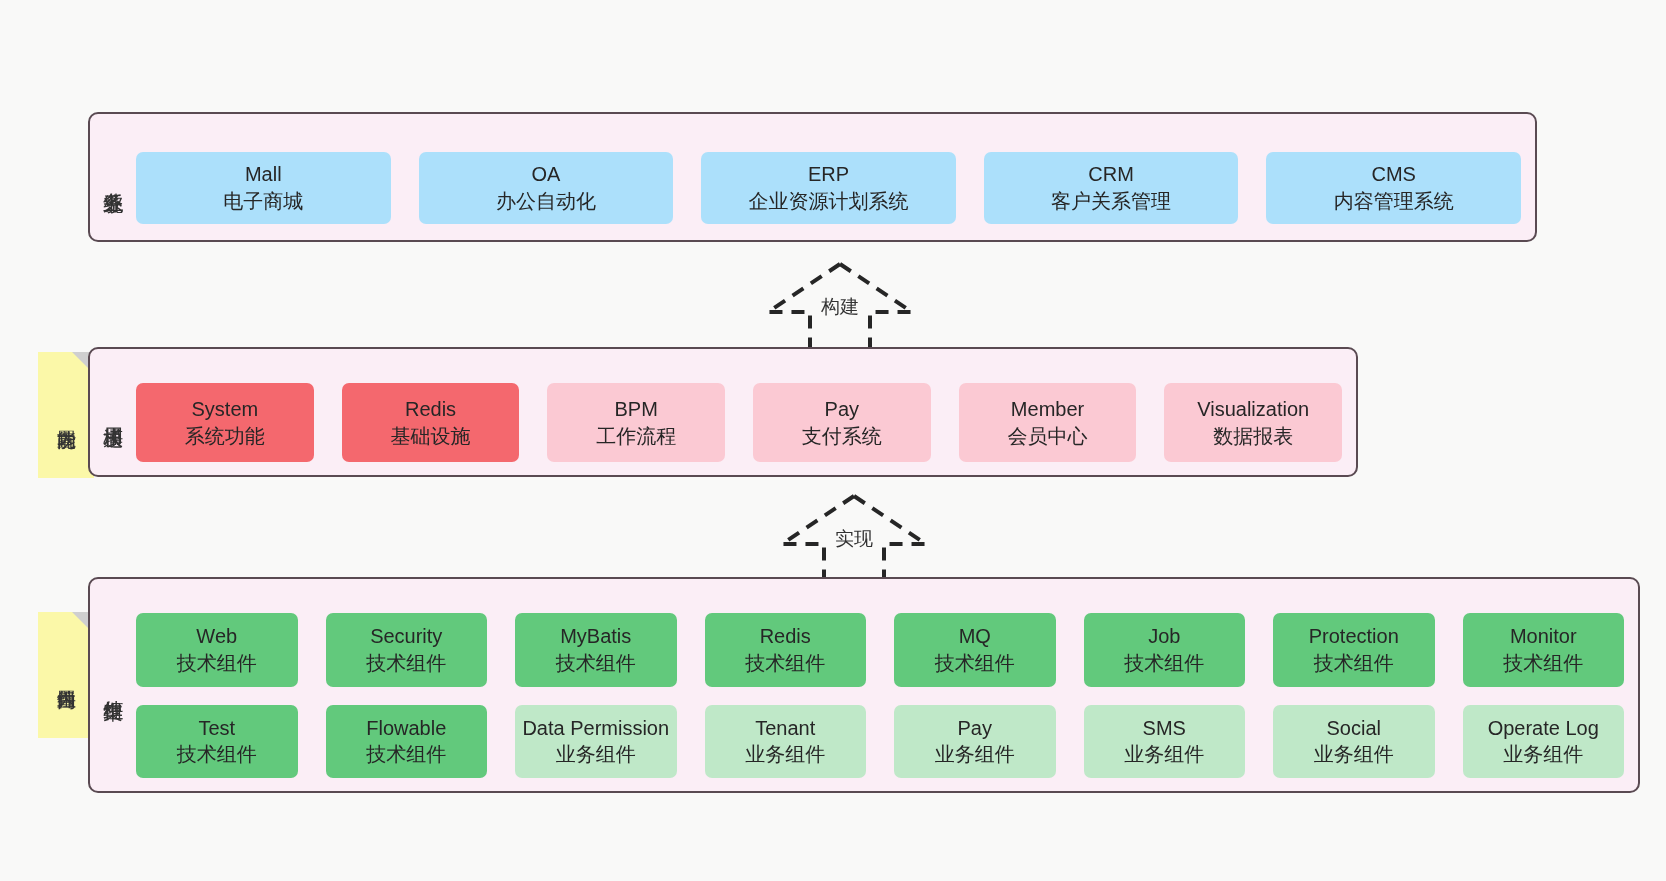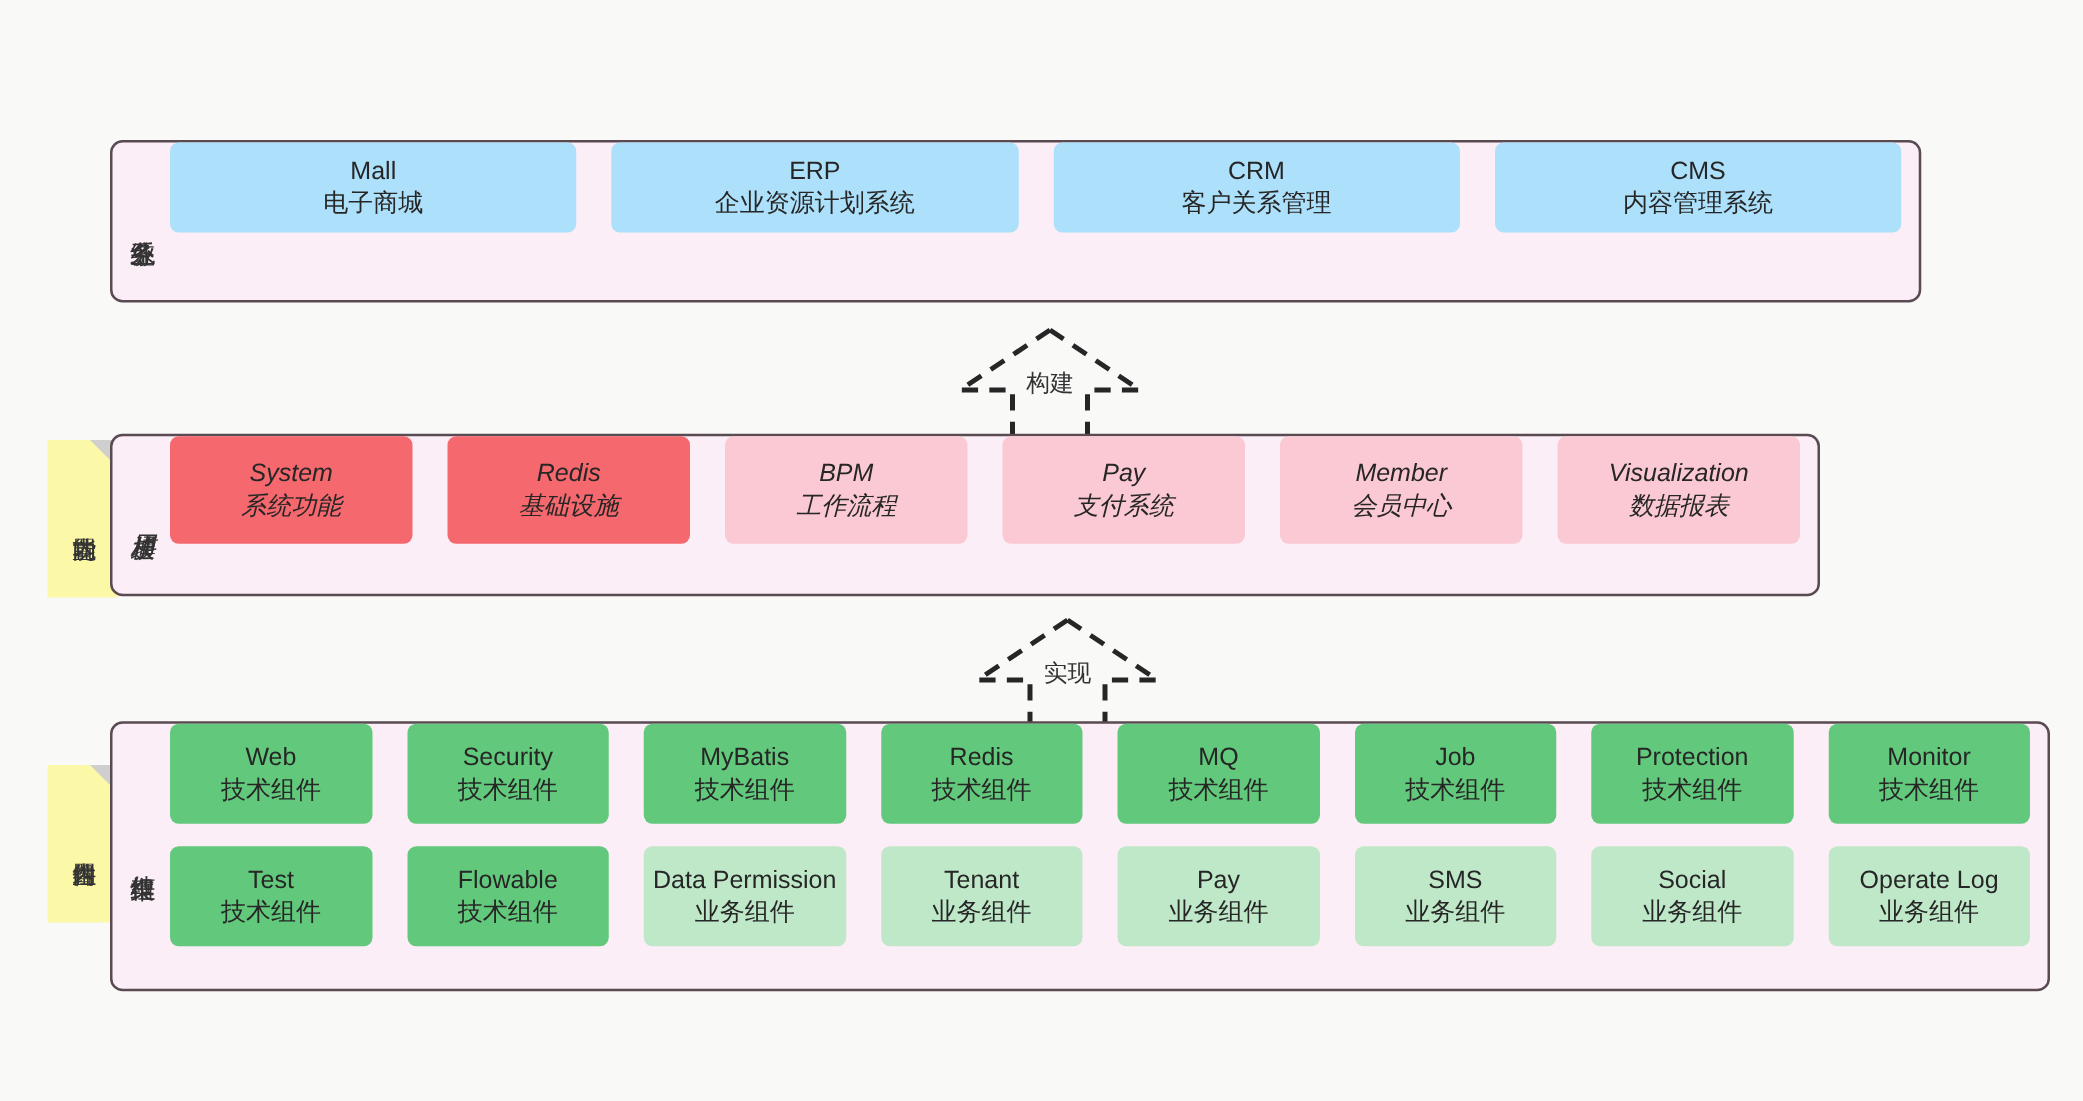--- a/index.html
+++ b/index.html
@@ -37,23 +37,24 @@
     letter-spacing: 0;
     writing-mode: vertical-rl;
     text-orientation: upright;
     color: #333333;
     white-space: nowrap;
   }
   .layer-body {
     flex: 1 1 auto;
     display: flex;
     flex-direction: column;
-    justify-content: flex-start;
+    justify-content: center;
     gap: 18px;
     padding: 0 14px 13px 0;
+    margin-top: 34px;
   }
   .layer-row {
     display: flex;
     align-items: stretch;
     gap: 28px;
   }
 
   
   .card {
     flex: 1 1 0;
@@ -75,21 +76,21 @@
   .card.red        { background: #f4686e; }
   .card.pink       { background: #fbc9d3; }
   .card.green      { background: #62c97c; }
   .card.green-lite { background: #bfe8c8; }
 
   
   #panel-business { left: 88px;  top: 112px; width: 1449px; height: 130px; }
   #panel-business .layer-body { padding-left: 0; }
   #panel-business .layer-row  { height: 72px; }
 
-  #panel-common   { left: 88px;  top: 347px; width: 1368px; height: 130px; font-style: italic; }
+  #panel-common   { left: 88px;  top: 347px; width: 1270px; height: 130px; }
   #panel-common .layer-row    { height: 86px; }
 
   #panel-framework{ left: 88px;  top: 577px; width: 1552px; height: 216px; }
   #panel-framework .layer-row { height: 80px; }
 
   
   .sticky {
     position: absolute;
     width: 56px;
     background: #fbf8a8;
@@ -142,20 +143,24 @@
 
   <div class="layer-panel" id="panel-business">
     <div class="layer-title">业务系统</div>
     <div class="layer-body">
       <div class="layer-row">
         <div class="card blue">
           <span class="card-en">Mall</span>
           <span class="card-cn">电子商城</span>
         </div>
         <div class="card blue">
+          <span class="card-en">OA</span>
+          <span class="card-cn">办公自动化</span>
+        </div>
+        <div class="card blue">
           <span class="card-en">ERP</span>
           <span class="card-cn">企业资源计划系统</span>
         </div>
         <div class="card blue">
           <span class="card-en">CRM</span>
           <span class="card-cn">客户关系管理</span>
         </div>
         <div class="card blue">
           <span class="card-en">CMS</span>
           <span class="card-cn">内容管理系统</span>

